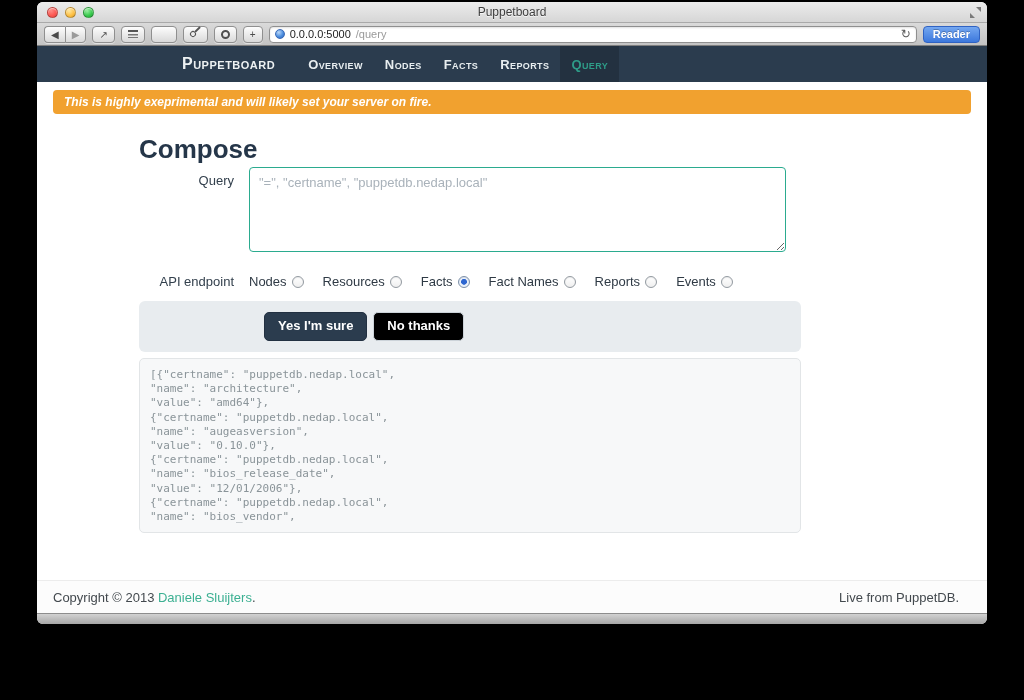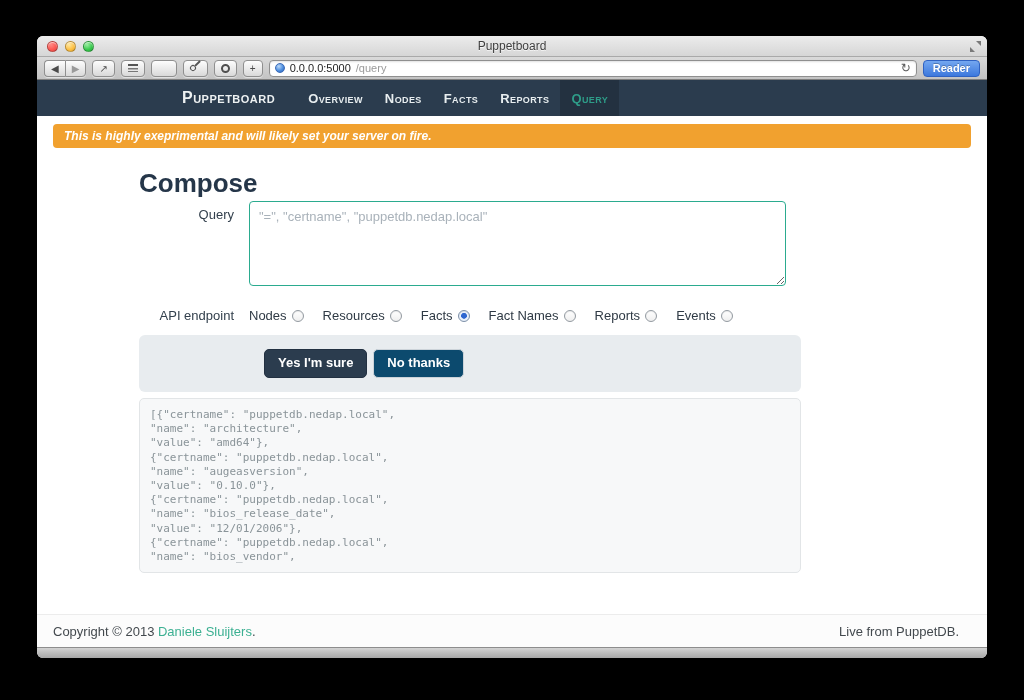--- a/index.html
+++ b/index.html
@@ -1,18 +1,18 @@
 <!DOCTYPE html>
 <html><head>
 <meta charset="utf-8">
 <style>
   * { margin:0; padding:0; box-sizing:border-box; }
   html,body { width:1024px; height:700px; background:#000; font-family:"Liberation Sans", sans-serif; overflow:hidden; }
 
-  .window { position:absolute; left:37px; top:36px; width:950px; height:622px;
+  .window { position:absolute; left:37px; top:2px; width:950px; height:622px;
     border-radius:6px; overflow:hidden; display:flex; flex-direction:column;
     box-shadow:0 18px 45px rgba(0,0,0,0.85), 0 0 0 1px rgba(0,0,0,0.6); background:#fff; }
 
   
   .titlebar { height:21px; background:linear-gradient(#ececec,#d6d6d6); border-bottom:1px solid #a9a9a9;
     position:relative; display:flex; align-items:center; justify-content:center; flex:0 0 auto; }
   .titlebar-title { font-size:12px; color:#3e3e3e; text-shadow:0 1px 0 rgba(255,255,255,0.7); }
   .traffic { position:absolute; left:10px; top:5px; display:flex; gap:7px; }
   .light { width:11px; height:11px; border-radius:50%; border:1px solid rgba(0,0,0,0.25);
     box-shadow: inset 0 1px 1px rgba(255,255,255,0.6); }
@@ -70,25 +70,25 @@
   .label-col { width:110px; padding-right:15px; text-align:right; font-size:13px; color:#33404d; padding-top:6px; flex:0 0 auto; }
   .query-area { width:537px; height:85px; border:1px solid #2bab8f; border-radius:4px; outline:none;
     color:#a9b2ba; font-size:13px; font-family:"Liberation Sans",sans-serif; padding:7px 9px; resize:both; background:#fff; }
   .radio-row { display:flex; margin-top:16px; }
   .radio-group { display:flex; gap:19px; padding-top:6px; flex-wrap:nowrap; }
   .radio-opt { font-size:13px; color:#2f3a45; display:flex; align-items:center; white-space:nowrap; cursor:pointer; }
   .radio-circle { width:12px; height:12px; border:1px solid #939aa1; border-radius:50%;
     background:linear-gradient(#fff,#efefef); margin-left:5px; box-shadow:inset 0 1px 1px rgba(0,0,0,0.08); }
   .radio-circle.checked { background:radial-gradient(circle at 50% 48%, #2e66d0 0 2.6px, #eaf1fb 3.2px);
     border-color:#7d90a8; }
-  .well { margin-top:12px; height:57px; background:#e8ecef; border-radius:6px;
+  .well { margin-top:12px; height:51px; background:#e8ecef; border-radius:6px;
     display:flex; align-items:center; padding-left:125px; gap:6px; }
   .btn { font-size:13px; font-weight:bold; border-radius:5px; padding:6px 13px; line-height:1.1; cursor:pointer; }
   .btn-primary { background:#2b3c4e; color:#fff; border:1px solid #223041; }
-  .btn-default { background:#0c4a6e; color:#fff; border:1px solid #ccd3d9; }
+  .btn-default { background:#000000; color:#fff; border:1px solid #ccd3d9; }
   .result-pre { margin-top:6px; width:662px; height:175px; background:#f7f8f9; border:1px solid #e2e5e7;
     border-radius:5px; padding:9px 10px; font-family:"DejaVu Sans Mono", monospace; font-size:11px;
     line-height:14.2px; color:#8a9499; overflow:hidden; white-space:pre; }
 
   
   .footer { height:33px; background:#fcfcfc; border-top:1px solid #ececec; flex:0 0 auto;
     display:flex; align-items:center; justify-content:space-between; padding:0 28px 0 16px;
     font-size:13px; color:#43494e;gap:28px; }
   .footer a { color:#3cb092; text-decoration:none; }
   .status-strip { height:11px; background:linear-gradient(#d2d2d2,#a7a7a7); border-top:1px solid #8d8d8d; flex:0 0 auto; }

